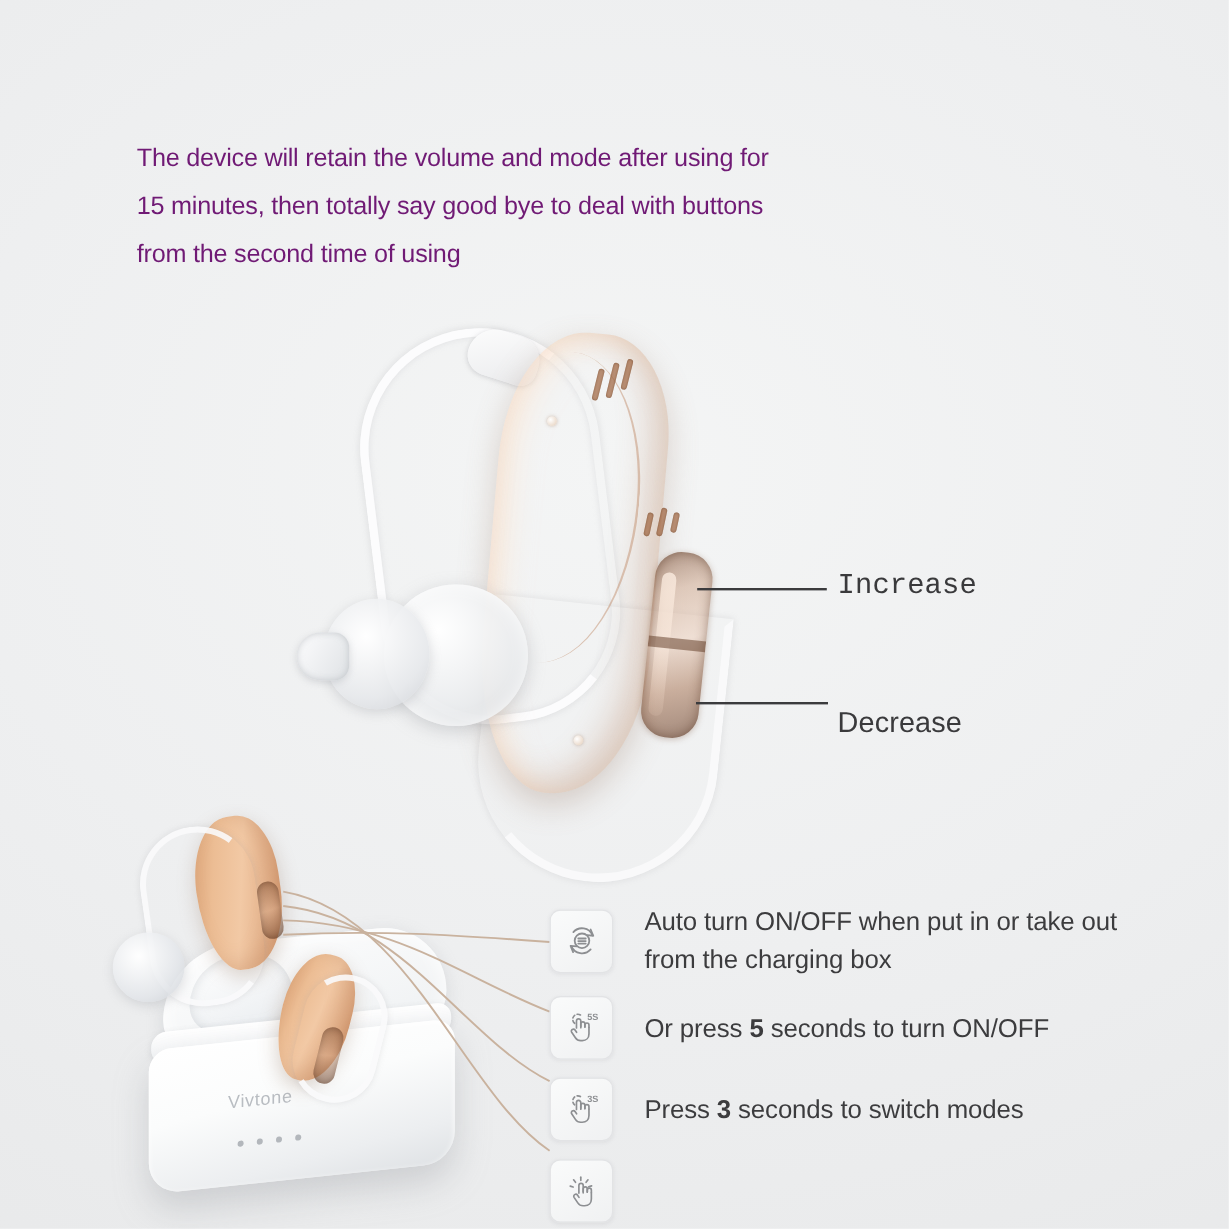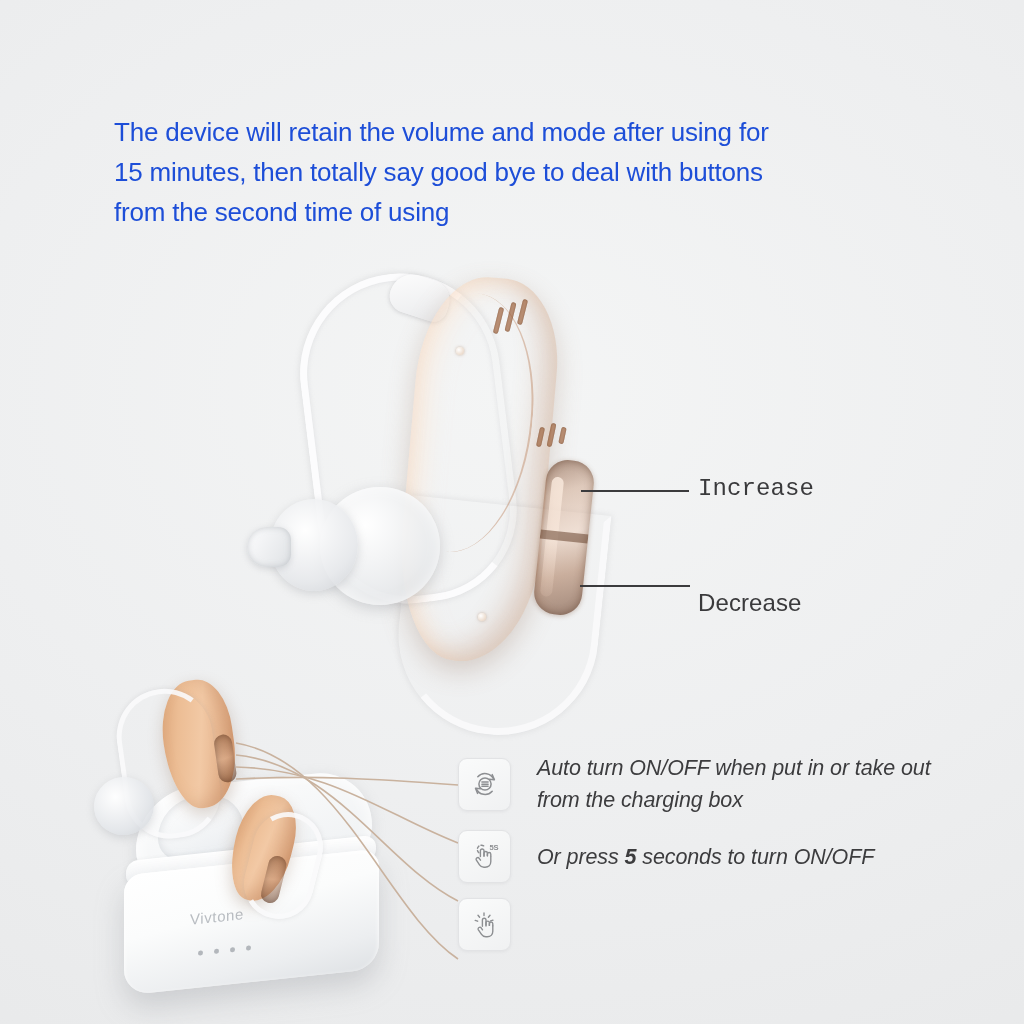--- a/index.html
+++ b/index.html
@@ -13,21 +13,21 @@
   .stage{position:absolute; inset:0;}
 
   
   .title{
     position:absolute; left:116px; top:47px; width:860px;
     font-size:30.5px; font-weight:bold; letter-spacing:-0.2px;
     color:#584537; white-space:nowrap;
   }
   .subtitle{
     position:absolute; left:114px; top:112px; width:820px;
-    font-size:26px; line-height:40px; color:#1d4ed8; letter-spacing:-0.2px;
+    font-size:21px; line-height:40px; color:#701a75; letter-spacing:-0.2px;
   }
   .subtitle .ln{display:block; white-space:nowrap;}
 
   
   .hero{position:absolute; left:250px; top:255px; width:640px; height:420px;}
 
   .hook{
     position:absolute; left:58px; top:18px; width:200px; height:330px;
     border:7px solid rgba(252,252,253,.95);
     border-radius:120px 120px 110px 110px;
@@ -218,21 +218,21 @@
   .frow{position:relative; display:flex; align-items:center; margin-bottom:15px;}
   .fbox{
     width:53px; height:53px; flex:0 0 53px;
     border:1px solid #e2e3e5; border-radius:9px;
     background:linear-gradient(150deg,#fafbfb,#f0f1f2);
     display:flex; align-items:center; justify-content:center;
     box-shadow:0 1px 3px rgba(170,172,176,.18);
   }
   .ftext{
     margin-left:26px; font-size:21.5px; line-height:32px;
-    color:#3c3c3e; letter-spacing:-.1px;font-style:italic;
+    color:#3c3c3e; letter-spacing:-.1px;
   }
   .ftext b{font-weight:bold;}
   .r1{margin-bottom:14px;}
   .r1 .ftext{max-width:430px;}
 </style>
 </head>
 <body>
 
 <div class="stage">
 
@@ -334,20 +334,33 @@
           <path d="M15 14.4v-2.2a1.7 1.7 0 0 1 3.4 0v2.6"></path>
           <path d="M18.4 14.8v-1.6a1.7 1.7 0 0 1 3.4 0v1.9"></path>
           <path d="M21.8 15.4v5.2c0 3.3-2.3 5.6-5.6 5.6h-1.3c-2.1 0-3.4-.9-4.4-2.4l-3.1-4.6c-.5-.8-.3-1.8.5-2.3.8-.5 1.8-.3 2.3.4l1.3 1.9"></path>
           <path d="M9.9 11.7a4.2 4.2 0 1 1 5.9-5.9" stroke-dasharray="2.6 2.2"></path>
           <text x="20.4" y="9.2" font-family="Liberation Sans, sans-serif" font-size="7.6" fill="#8d8f92" stroke="none" font-weight="bold">5S</text>
         </svg>
       </div>
       <div class="ftext"><span>Or press </span><b>5</b><span> seconds to turn ON/OFF</span></div>
     </div>
 
+    <div class="frow">
+      <div class="fbox">
+        <svg width="32" height="32" viewBox="0 0 32 32" fill="none" stroke="#8d8f92" stroke-width="1.4" stroke-linecap="round" stroke-linejoin="round">
+          <path d="M11.4 15.6V9.8a1.8 1.8 0 0 1 3.6 0v5.6"></path>
+          <path d="M15 14.4v-2.2a1.7 1.7 0 0 1 3.4 0v2.6"></path>
+          <path d="M18.4 14.8v-1.6a1.7 1.7 0 0 1 3.4 0v1.9"></path>
+          <path d="M21.8 15.4v5.2c0 3.3-2.3 5.6-5.6 5.6h-1.3c-2.1 0-3.4-.9-4.4-2.4l-3.1-4.6c-.5-.8-.3-1.8.5-2.3.8-.5 1.8-.3 2.3.4l1.3 1.9"></path>
+          <path d="M9.9 11.7a4.2 4.2 0 1 1 5.9-5.9" stroke-dasharray="2.6 2.2"></path>
+          <text x="20.4" y="9.2" font-family="Liberation Sans, sans-serif" font-size="7.6" fill="#8d8f92" stroke="none" font-weight="bold">3S</text>
+        </svg>
+      </div>
+      <div class="ftext"><span>Press </span><b>3</b><span> seconds to switch modes</span></div>
+    </div>
 
     <div class="frow">
       <div class="fbox">
         <svg width="32" height="32" viewBox="0 0 32 32" fill="none" stroke="#8d8f92" stroke-width="1.4" stroke-linecap="round" stroke-linejoin="round">
           <path d="M13.4 17.2V11a1.8 1.8 0 0 1 3.6 0v6"></path>
           <path d="M17 16v-2.2a1.7 1.7 0 0 1 3.4 0v2.6"></path>
           <path d="M20.4 16.4v-1.6a1.7 1.7 0 0 1 3.4 0v1.9"></path>
           <path d="M23.8 17v5.2c0 3.3-2.3 5.6-5.6 5.6h-1.3c-2.1 0-3.4-.9-4.4-2.4l-3.1-4.6c-.5-.8-.3-1.8.5-2.3.8-.5 1.8-.3 2.3.4l1.3 1.9"></path>
           <g>
             <path d="M15 6.6V4"></path>

